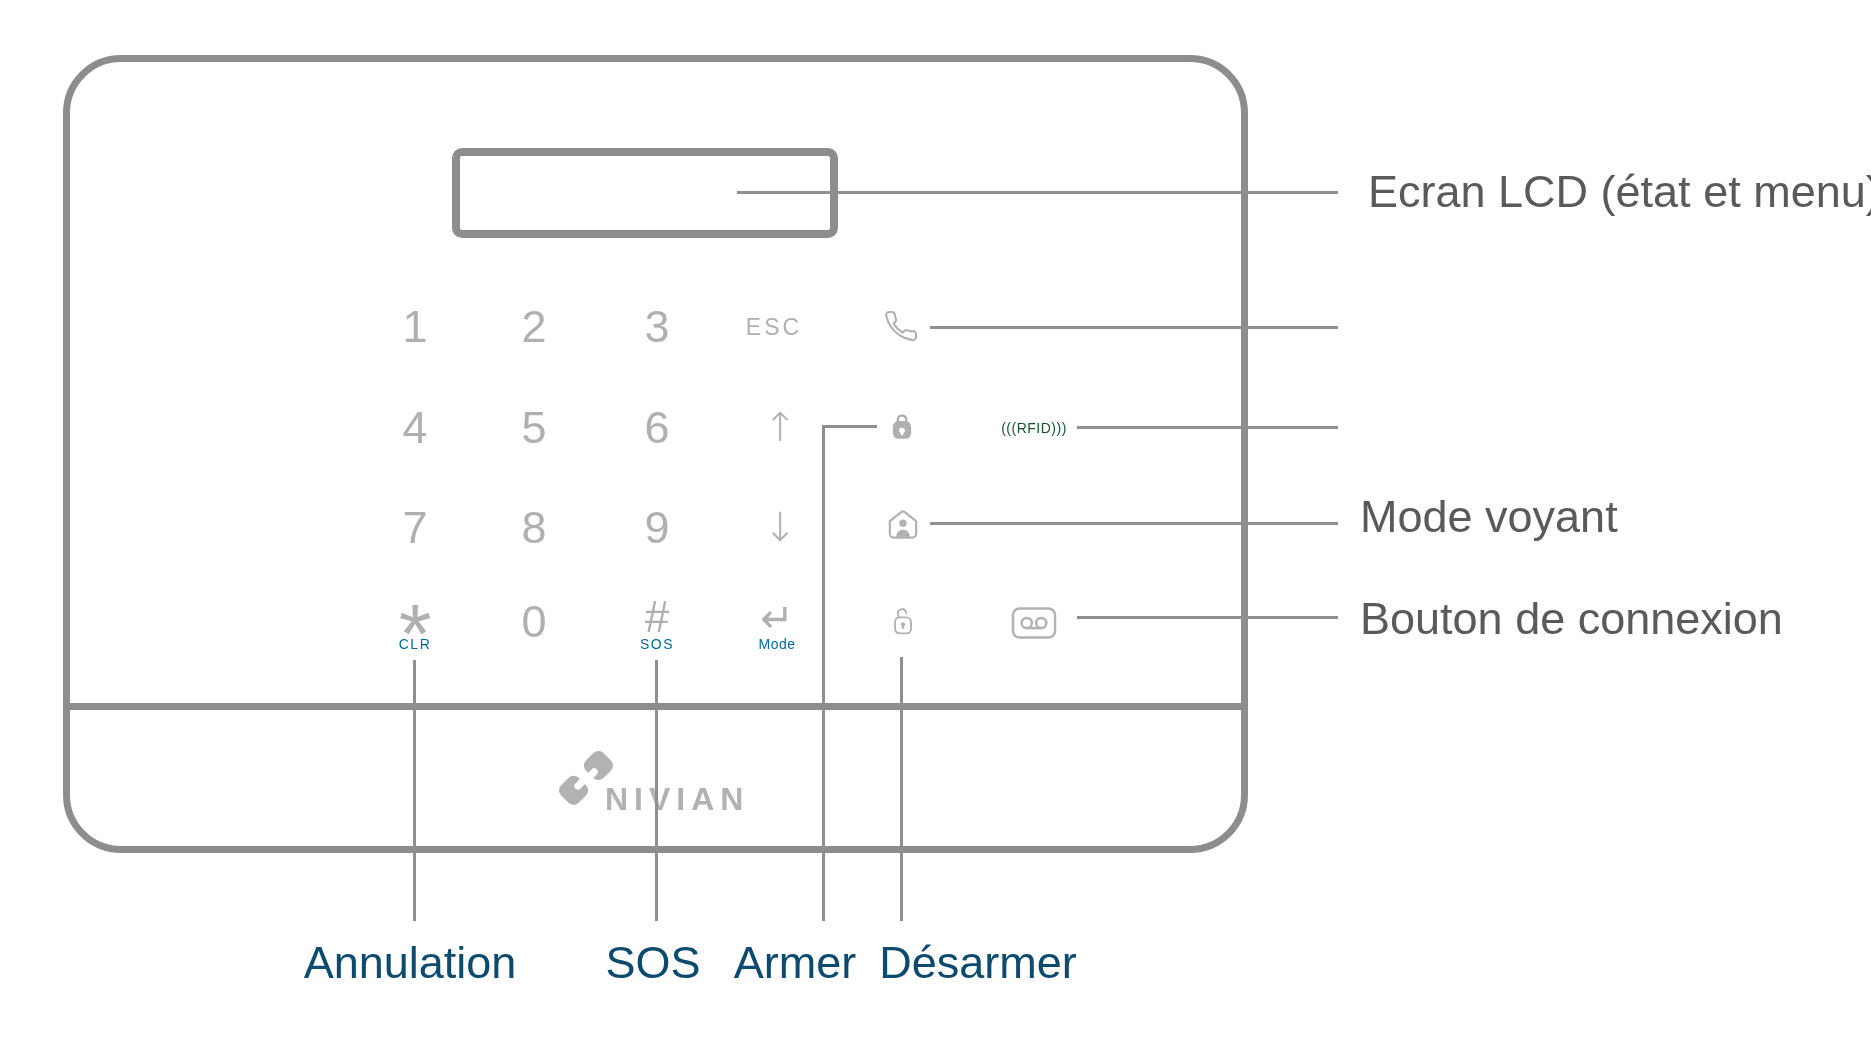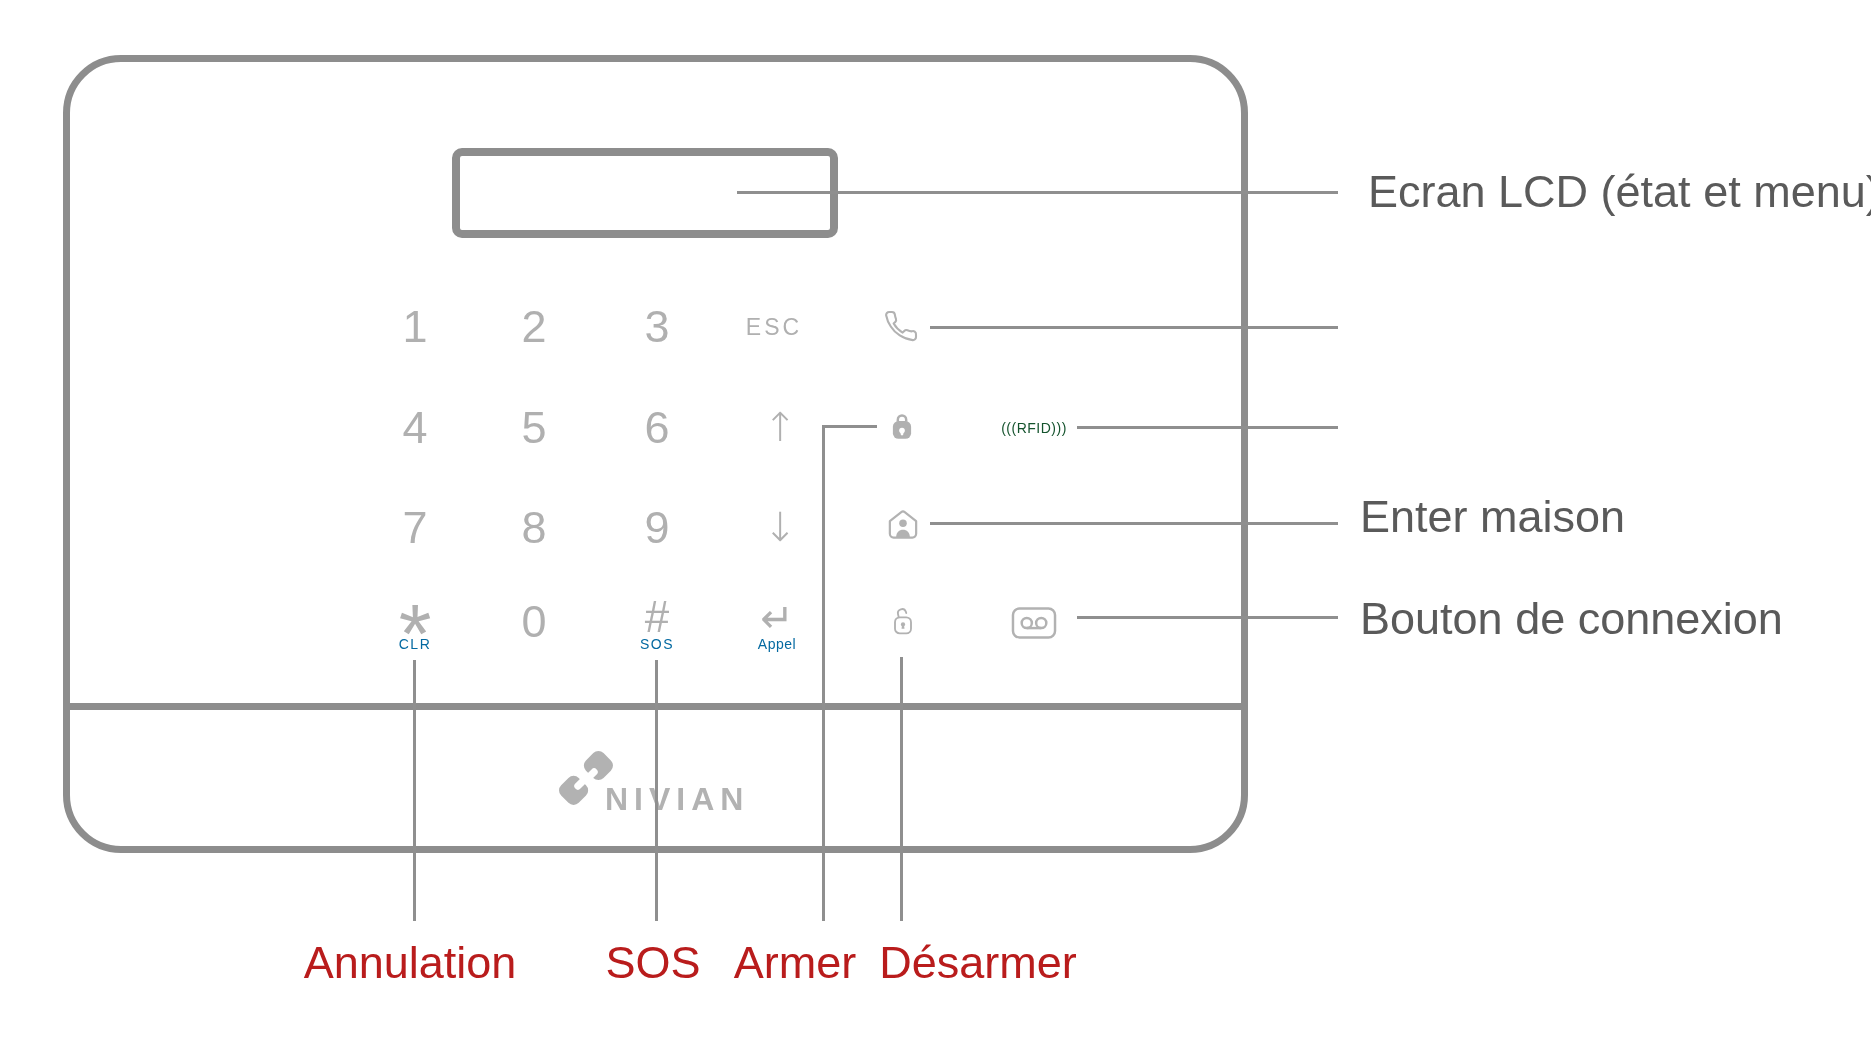--- a/index.html
+++ b/index.html
@@ -9,21 +9,21 @@
   .device{box-sizing:border-box;border:7px solid #8d8d8d;border-radius:58px;background:#fff;}
   .lcd{box-sizing:border-box;border:8px solid #8d8d8d;border-radius:10px;background:#fff;}
   .sep{background:#8d8d8d;}
   .cl{background:#8f8f8f;}
   .key{position:absolute;transform:translate(-50%,-50%);color:#b0b0b0;line-height:1;
        white-space:nowrap;font-weight:300;}
   .glyph{font-family:"DejaVu Sans","Liberation Sans",sans-serif;}
   .sub{position:absolute;transform:translate(-50%,-50%);color:#0369a1;font-size:14px;
        letter-spacing:1.5px;line-height:1;font-weight:400;}
   .lab{position:absolute;color:#5a5a5a;font-size:45px;line-height:52px;white-space:nowrap;}
-  .blab{position:absolute;transform:translateX(-50%);color:#b91c1c;font-size:45px;
+  .blab{position:absolute;transform:translateX(-50%);color:#0c4a6e;font-size:45px;
         line-height:1;white-space:nowrap;}
   .icon{position:absolute;transform:translate(-50%,-50%);line-height:0;}
   .logo-text{position:absolute;color:#b2b2b2;font-weight:bold;font-size:32px;
              letter-spacing:6px;line-height:1;}
   .rfid{position:absolute;transform:translate(-50%,-50%);color:#14532d;font-size:14px;
         letter-spacing:0.5px;line-height:1;}
 </style>
 </head>
 <body>
 
@@ -70,21 +70,21 @@
       <path d="M7.6 20.2 c0-3.4 2-5 4.4-5 s4.4 1.6 4.4 5 z" fill="#b2b2b2"></path>
     </svg>
   </span>
 
   <span class="key" style="left:415px;top:634px;font-size:84px;">*</span>
   <span class="sub" style="left:415px;top:644px;">CLR</span>
   <span class="key" style="left:534px;top:621px;font-size:45px;">0</span>
   <span class="key" style="left:657px;top:617px;font-size:44px;">#</span>
   <span class="sub" style="left:657px;top:644px;">SOS</span>
   <span class="key glyph" style="left:777px;top:618px;font-size:40px;">↵</span>
-  <span class="sub" style="left:777px;top:644px;letter-spacing:0.5px;">Appel</span>
+  <span class="sub" style="left:777px;top:644px;letter-spacing:0.5px;">Mode</span>
   <span class="icon" style="left:903px;top:624px;">
     <svg width="30" height="34" viewBox="0 0 24 27" fill="none">
       <path d="M8.6 8.2 L8 5.6 a3.3 3.3 0 0 1 6.3-1.9 l.3 1" stroke="#b2b2b2" stroke-width="1.5" stroke-linecap="round"></path>
       <rect x="5.6" y="8.2" width="12.8" height="12.8" rx="3.8" stroke="#b2b2b2" stroke-width="1.5"></rect>
       <circle cx="12" cy="13.8" r="1.7" fill="#b2b2b2"></circle>
       <path d="M11.2 14.6 h1.6 l.4 2.6 h-2.4 z" fill="#b2b2b2"></path>
     </svg>
   </span>
   <span class="icon" style="left:1034px;top:623px;">
     <svg width="46" height="34" viewBox="0 0 28 20" fill="none" stroke="#b2b2b2" stroke-width="1.5">
@@ -117,21 +117,21 @@
 
   <div class="abs cl" style="left:822px;top:425px;width:55px;height:3px;"></div>
   <div class="abs cl" style="left:822px;top:425px;width:3px;height:496px;"></div>
   <div class="abs cl" style="left:900px;top:657px;width:3px;height:264px;"></div>
   <div class="abs cl" style="left:413px;top:660px;width:3px;height:261px;"></div>
   <div class="abs cl" style="left:655px;top:660px;width:3px;height:261px;"></div>
 
   <div class="lab" style="left:1368px;top:166px;">Ecran LCD (état et menu)</div>
   <div class="lab" style="left:1362px;top:376px;">
   </div>
-  <div class="lab" style="left:1360px;top:491px;">Enter maison</div>
+  <div class="lab" style="left:1360px;top:491px;">Mode voyant</div>
   <div class="lab" style="left:1360px;top:593px;">Bouton de connexion</div>
 
   <div class="blab" style="left:410px;top:940px;">Annulation</div>
   <div class="blab" style="left:653px;top:940px;">SOS</div>
   <div class="blab" style="left:795px;top:940px;">Armer</div>
   <div class="blab" style="left:978px;top:940px;">Désarmer</div>
 
 </div>
 
 </body></html>

